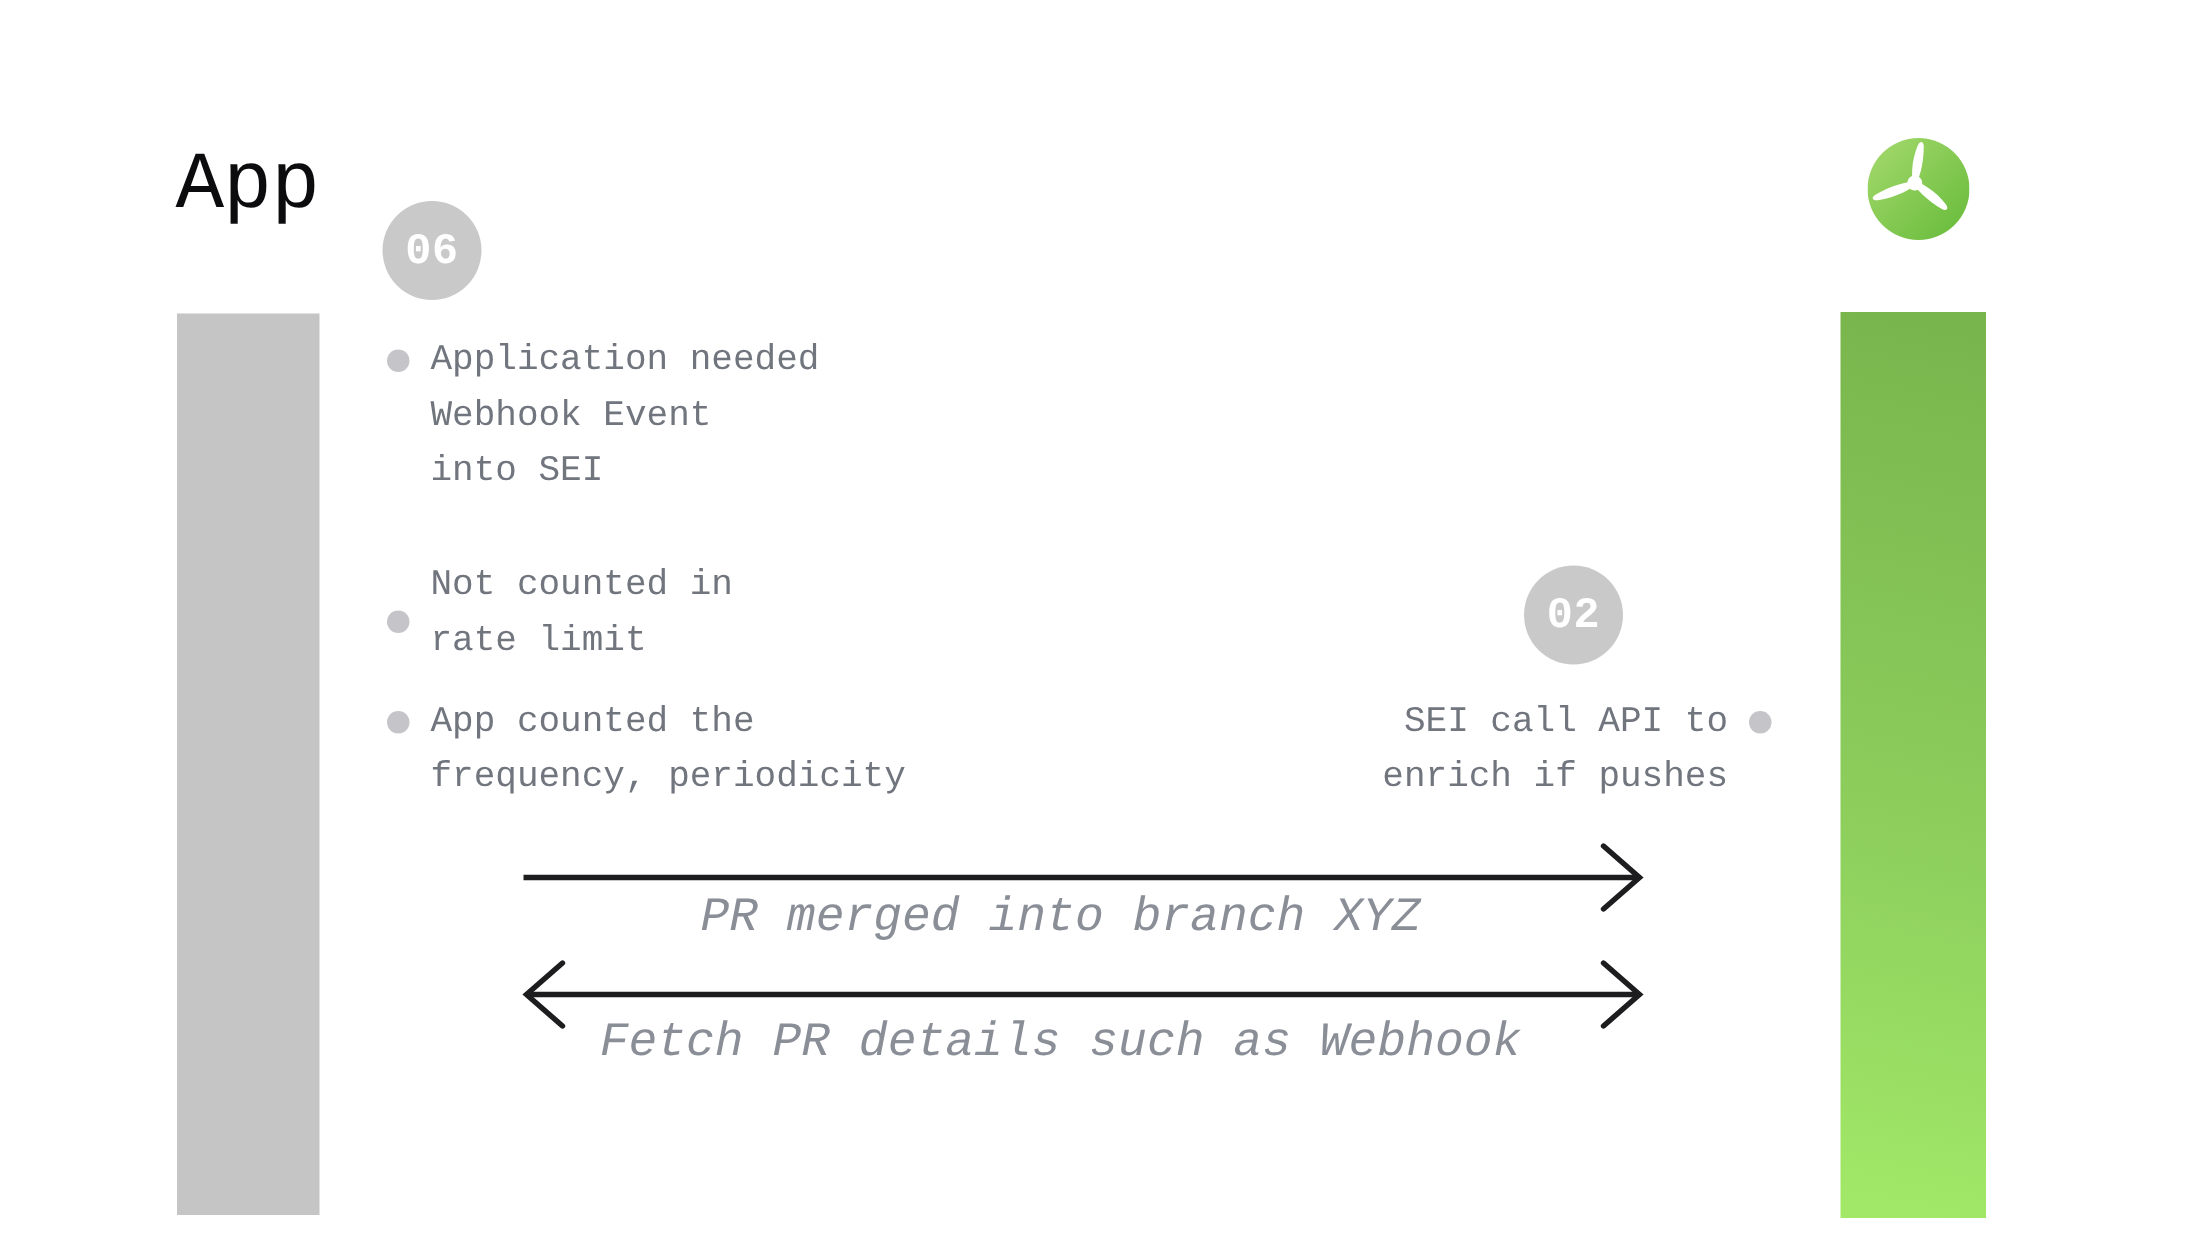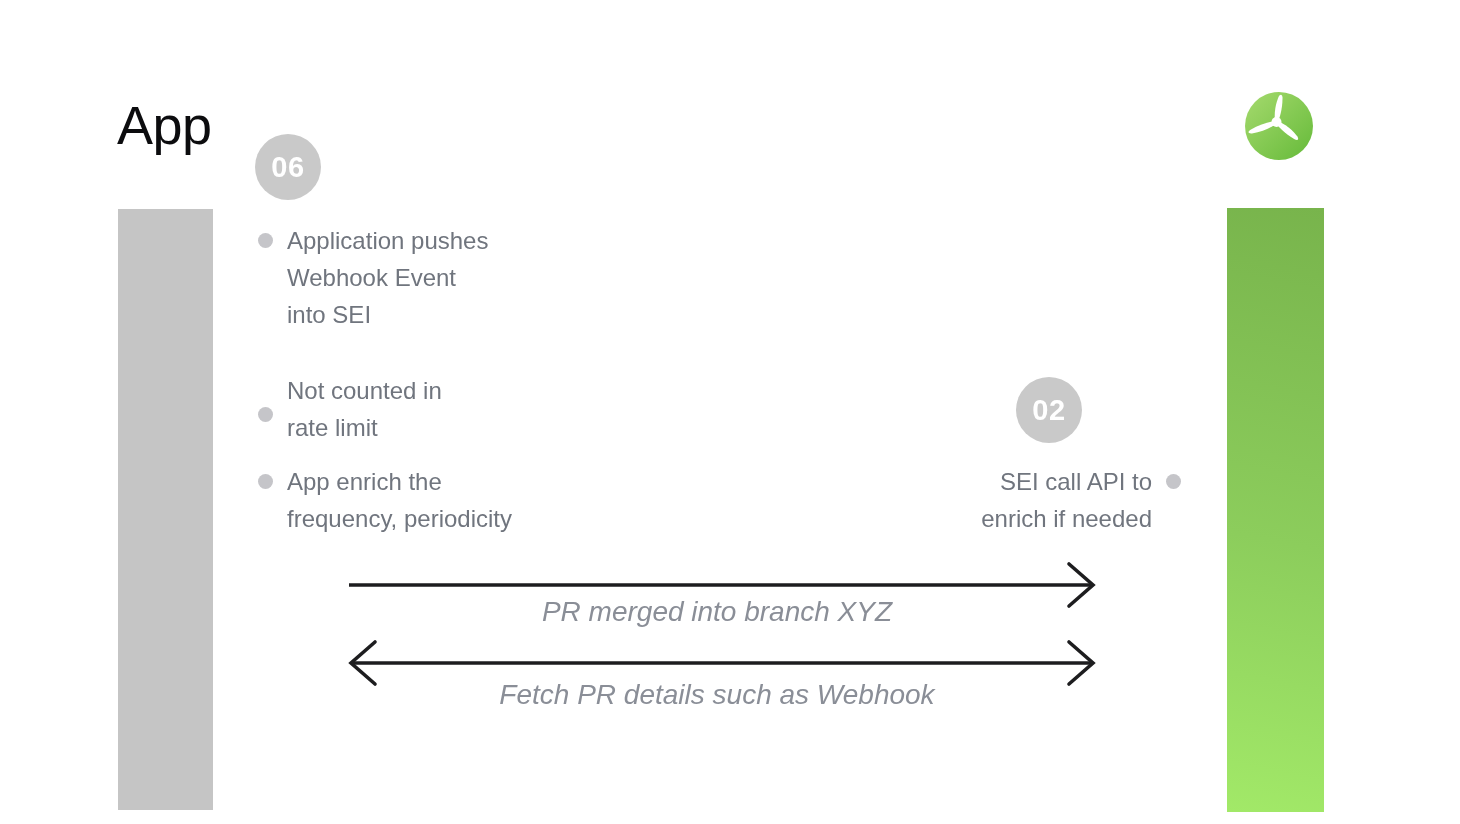--- a/index.html
+++ b/index.html
@@ -2,21 +2,21 @@
 <html style="--title-text: #0c0c0e; --app-bar: #c5c5c5; --sei-bar-top: #78b44c; --sei-bar-bottom: #a2e968; --badge-bg: #c9c9c9; --badge-text: #ffffff; --body-text: #70757e; --bullet-dot: #c5c5c9; --arrow: #1d1d1f; --arrow-label: #8a8e97; --logo-green-light: #a6da6e; --logo-green-dark: #65ba39;"><head>
 <meta charset="utf-8">
 <style>
   html, body { margin: 0; padding: 0; background: #ffffff; }
   .canvas {
     position: relative;
     width: 1460px;
     height: 812px;
     background: #ffffff;
     overflow: hidden;
-    font-family: Liberation Sans, sans-serif;
+    font-family: Liberation Mono, monospace;
   }
 
   .app-title {
     position: absolute;
     left: 117px;
     top: 96px;
     font-size: 54px;
     line-height: 58px;
     font-weight: 400;
     letter-spacing: -0.5px;
@@ -87,24 +87,24 @@
   .item-3 { left: 258px; top: 463px; }
   .right-item { right: 279px; top: 463px; }
   .right-item .bullet-text { text-align: right; }
 
   .arrow { position: absolute; left: 348px; display: block; }
   .arrow-1 { top: 561px; }
   .arrow-2 { top: 639px; }
 
   .arrow-label {
     position: absolute;
-    left: 344px;
+    left: 334px;
     width: 746px;
     text-align: center;
-    font-size: 28px;
+    font-size: 32px;
     line-height: 30px;
     font-style: italic;
     color: var(--arrow-label, #8a8e97);
   }
   .label-1 { top: 597px; }
   .label-2 { top: 680px; }
 </style>
 </head>
 <body>
 
@@ -131,38 +131,38 @@
         <path transform="rotate(250)" d="M0 3 C -3.2 -3 -4.8 -15 -2.4 -27 C -1.4 -30.8 0.9 -30.8 1.7 -27 C 3.6 -15 2.8 -3 0 3 Z"></path>
       </g>
     </svg>
   </div>
 
   <div class="badge badge-01">06</div>
   <div class="badge badge-02">02</div>
 
   <div class="bullet-item item-1">
     <span class="dot"></span>
-    <span class="bullet-text">Application pushes
+    <span class="bullet-text">Application needed
 Webhook Event
 into SEI</span>
   </div>
   <div class="bullet-item item-2">
     <span class="dot"></span>
     <span class="bullet-text">Not counted in
 rate limit</span>
   </div>
   <div class="bullet-item item-3">
     <span class="dot"></span>
-    <span class="bullet-text">App enrich the
+    <span class="bullet-text">App counted the
 frequency, periodicity</span>
   </div>
 
   <div class="bullet-item right-item">
     <span class="bullet-text">SEI call API to
-enrich if needed</span>
+enrich if pushes</span>
     <span class="dot"></span>
   </div>
 
   <svg class="arrow arrow-1" width="748" height="48" viewBox="0 0 748 48" xmlns="http://www.w3.org/2000/svg">
     <line x1="1" y1="24" x2="743" y2="24" stroke="var(--arrow, #1d1d1f)" stroke-width="3.6"></line>
     <polyline points="721,3 745,24 721,45" fill="none" stroke="var(--arrow, #1d1d1f)" stroke-width="3.6" stroke-linecap="round"></polyline>
   </svg>
   <div class="arrow-label label-1">PR merged into branch XYZ</div>
 
   <svg class="arrow arrow-2" width="748" height="48" viewBox="0 0 748 48" xmlns="http://www.w3.org/2000/svg">

